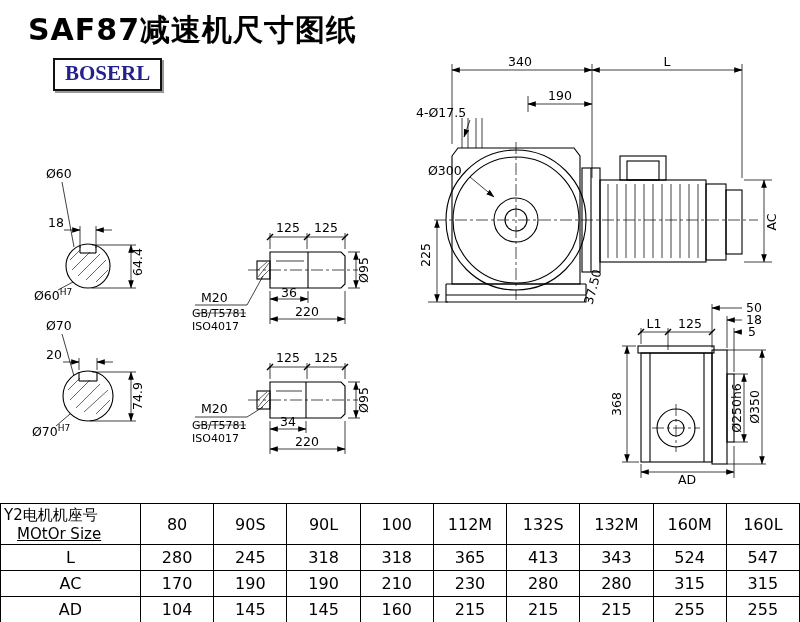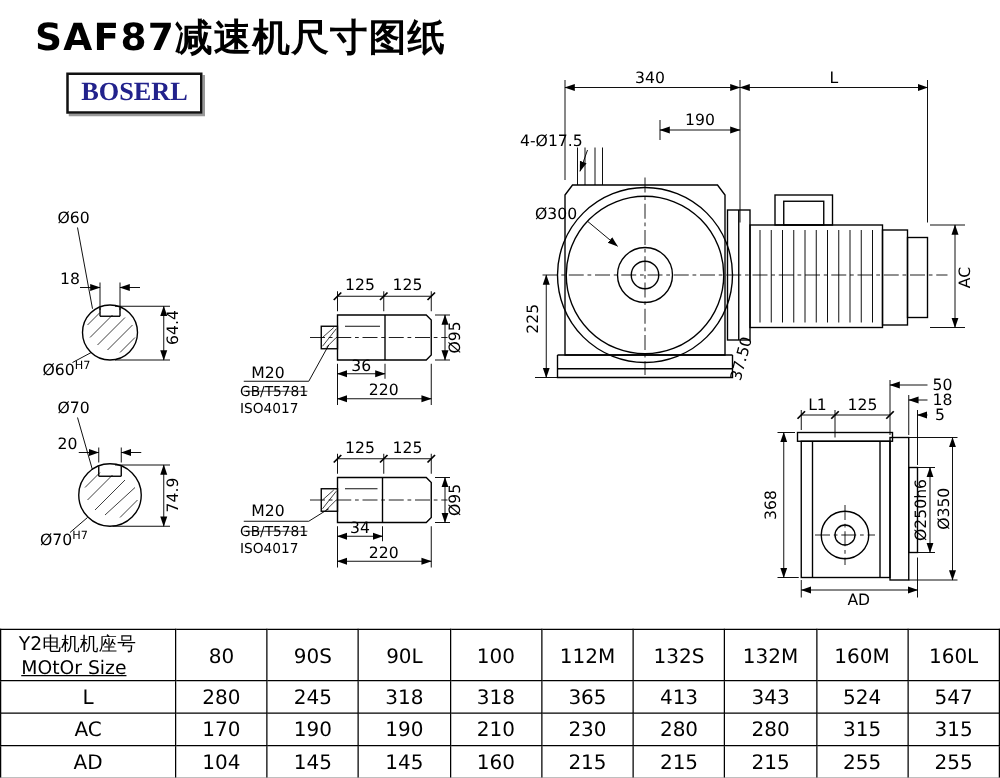--- a/index.html
+++ b/index.html
@@ -15,21 +15,21 @@
   svg.draw .hatch { stroke-width:0.6; }
   svg.draw .tick { stroke-width:1.4; }
   svg.draw text { font-size:12.5px; fill:#000; stroke:none; font-family:"DejaVu Sans",sans-serif; }
   svg.draw text.small { font-size:11px; }
   .dim-table { position:absolute; left:0; top:503px; width:800px; border-collapse:collapse; table-layout:fixed;
                font-size:16px; text-align:center; color:#000; background:#fff; }
   .dim-table td { border:1px solid #000; padding:0; overflow:hidden; }
   .dim-table tr { height:26px; }
   .dim-table tr:first-child { height:41px; }
   .dim-table .label-col { width:140px; }
-  .hdr-cn { font-size:15px; text-align:left; padding-left:14px; }
+  .hdr-cn { font-size:15px; text-align:left; padding-left:3px; }
   .hdr-en { font-size:15px; text-align:left; padding-left:16px; text-decoration:underline; }
 </style>
 </head>
 <body>
 
 <div class="sheet">
 
   <div class="title">SAF87减速机尺寸图纸</div>
   <div class="brand">BOSERL</div>
 

